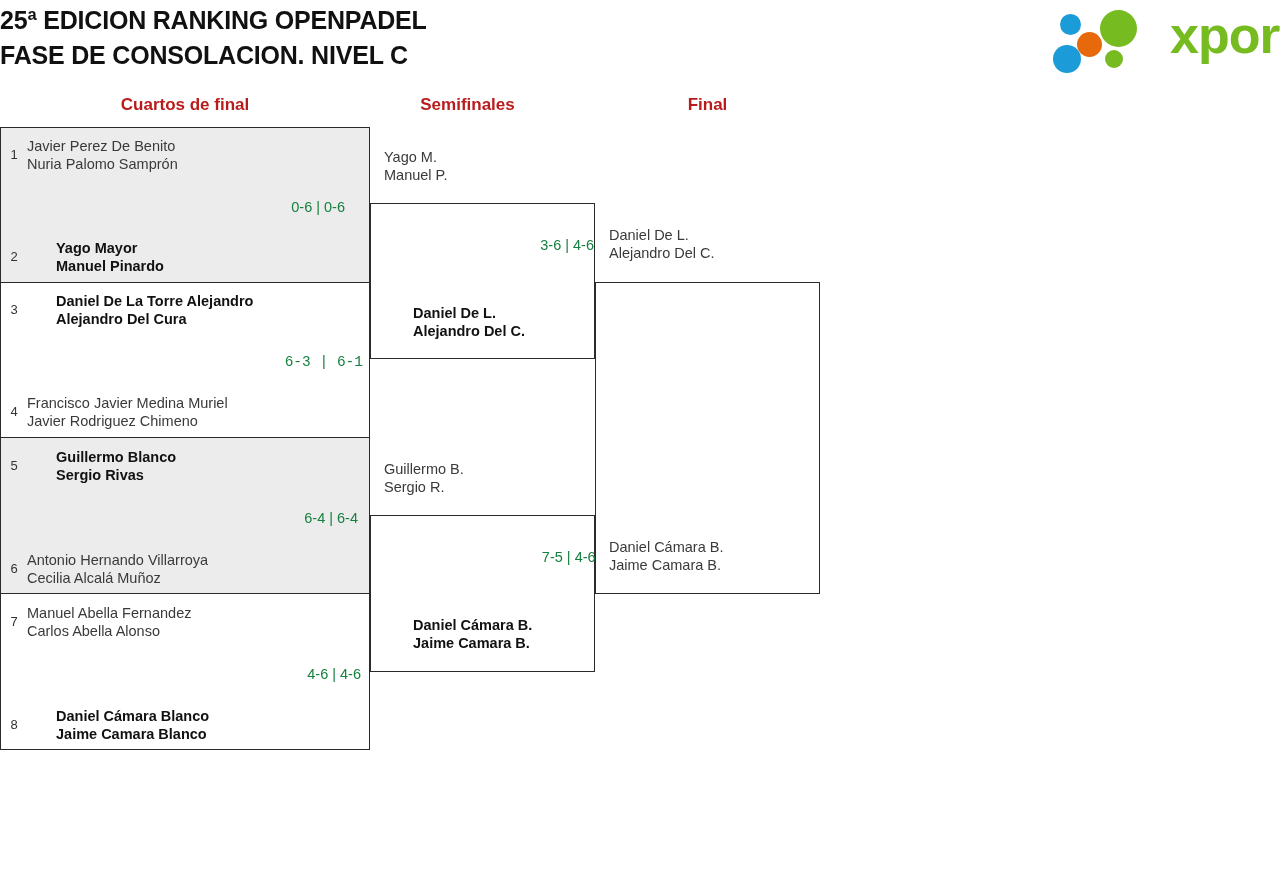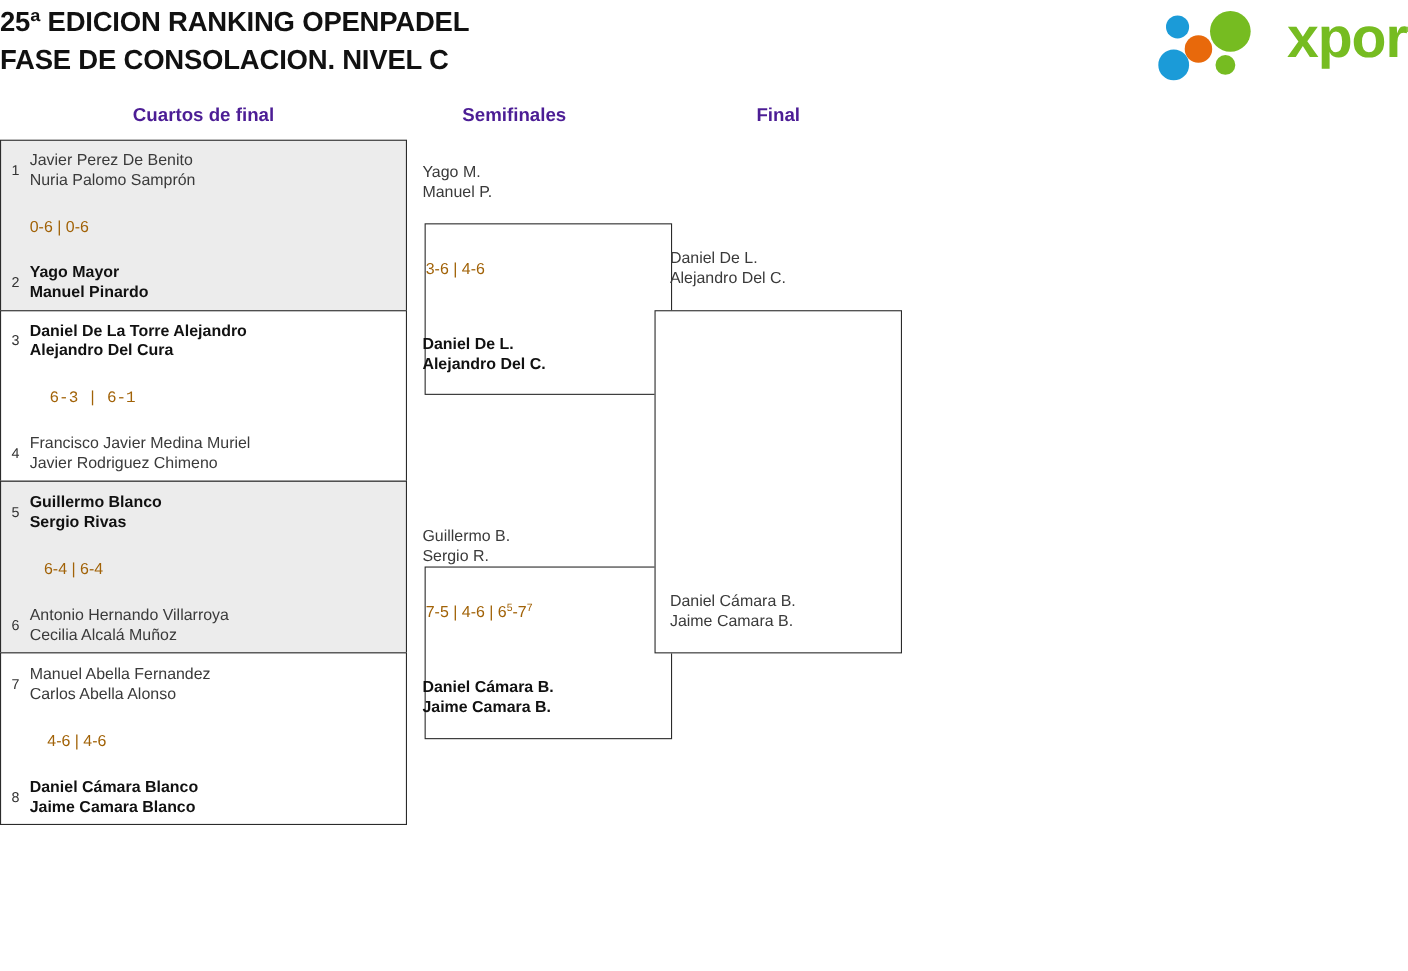--- a/index.html
+++ b/index.html
@@ -25,68 +25,68 @@
   .dot { position: absolute; border-radius: 50%; }
   .logo-word {
     position: absolute; left: 120px; top: -2px;
     font-size: 52px; font-weight: bold; letter-spacing: -1px;
     line-height: 62px; color: #76bc21;
   }
 
   
   .col-head {
     position: absolute; top: 95px;
-    font-size: 17px; font-weight: bold; color: #4c1d95;
+    font-size: 17px; font-weight: bold; color: #b91c1c;
     text-align: center; white-space: nowrap;
   }
   .col-head.c1 { left: 0px;   width: 370px; }
   .col-head.c2 { left: 355px; width: 225px; }
   .col-head.c3 { left: 595px; width: 225px; }
 
   
   .bracket { position: absolute; left: 0; top: 127px; width: 830px; height: 624px; }
 
   .qf-box {
     position: absolute; left: 0; width: 370px;
     border: 1px solid #2b2b2b;
     background: #ffffff;
   }
   .qf-box.shaded { background: #ececec; }
 
   .sf-box {
-    position: absolute; left: 386px; width: 225px;
+    position: absolute; left: 370px; width: 225px;
     border: 1px solid #2b2b2b;
     background: #ffffff;
   }
   .fn-box {
     position: absolute; left: 595px; width: 225px;
     border: 1px solid #2b2b2b;
     background: #ffffff;
   }
 
   
   .team {
     position: absolute; display: flex; align-items: flex-start;
     font-size: 14.5px; line-height: 18px; white-space: nowrap;
   }
   .seed {
     width: 26px; flex: 0 0 26px; text-align: center;
     font-size: 13px; color: #333333; padding-top: 9px;
   }
   .names { display: flex; flex-direction: column; }
   .names span { display: block; }
-  .winner .names span { font-weight: bold; color: #111111; }
+  .winner .names span { font-weight: bold; color: #111111; margin-left: 29px; }
   .loser  .names span { font-weight: normal; color: #3a3a3a; }
 
   .team.compact { padding-left: 7px; }
 
   
   .score {
-    position: absolute; text-align: left;
-    font-size: 14.5px; color: #a16207; white-space: nowrap;
+    position: absolute; text-align: right;
+    font-size: 14.5px; color: #15803d; white-space: nowrap;
   }
   .score sup { font-size: 9.5px; vertical-align: super; line-height: 0; }
 </style>
 </head>
 <body>
 
 <div id="page">
 
   <div class="title-block">
     <div class="title-line l1">25ª EDICION RANKING OPENPADEL</div>
@@ -193,21 +193,21 @@
       </div>
     </div>
 
     <div class="team winner compact" style="left:377px; top:177px;">
       <span class="names">
         <span>Daniel De L.</span>
         <span>Alejandro Del C.</span>
       </span>
     </div>
 
-    <div class="team loser compact" style="left:377px; top:333px;margin-top:19px;">
+    <div class="team loser compact" style="left:377px; top:333px;">
       <span class="names">
         <span>Guillermo B.</span>
         <span>Sergio R.</span>
       </span>
     </div>
 
     <div class="sf-box" style="top:388px; height:157px;">
       <div class="score" style="left:0; top:33px; width:268px;">
         <span>7-5 | 4-6 | 6</span><sup>5</sup><span>-7</span><sup>7</sup>
       </div>

